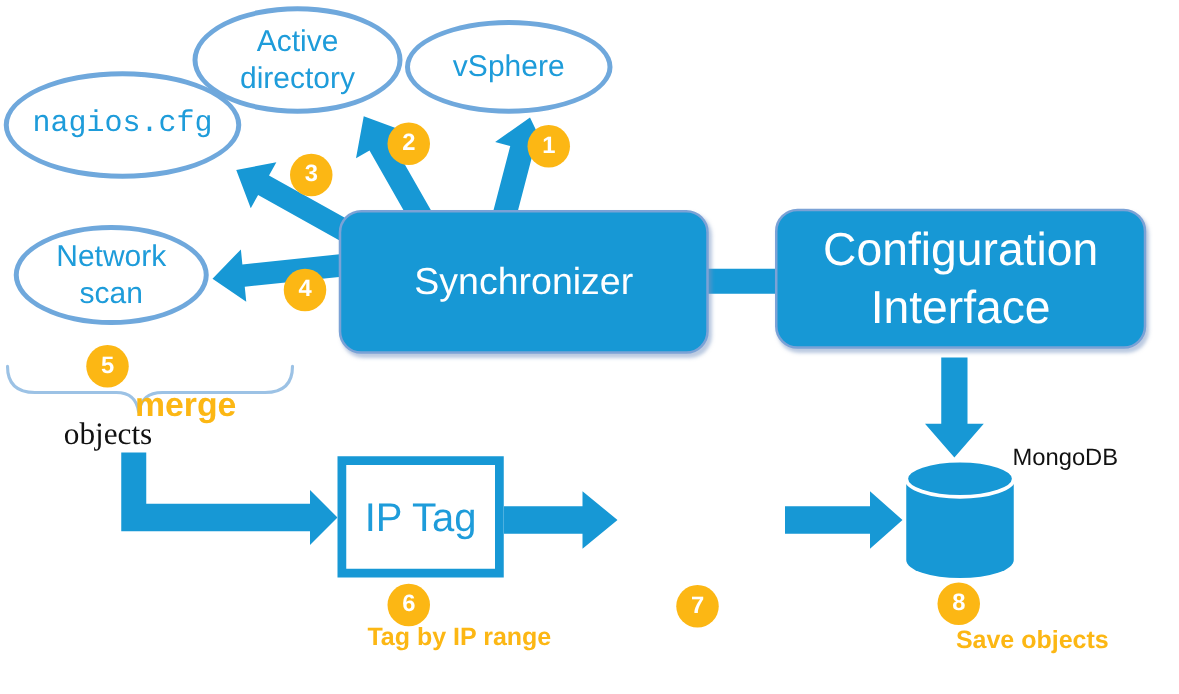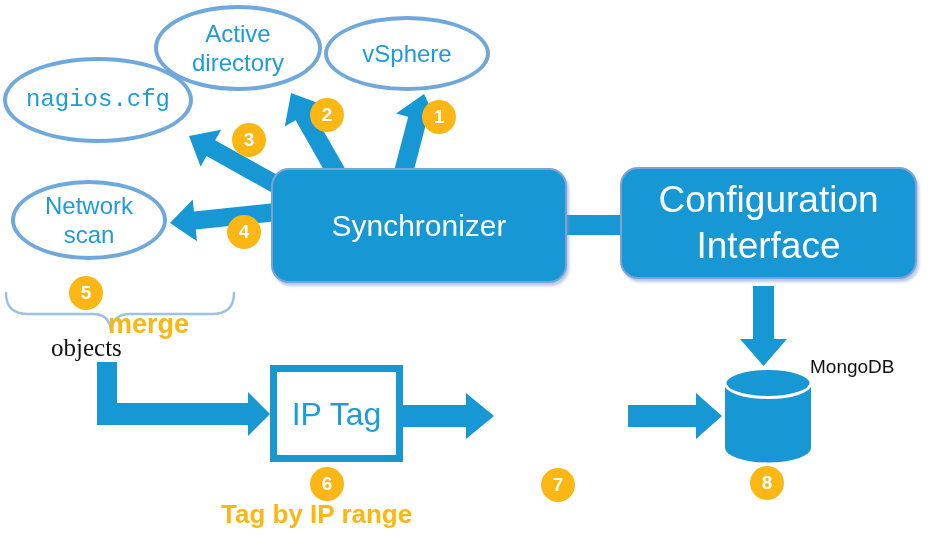--- a/index.html
+++ b/index.html
@@ -36,22 +36,22 @@
     position:absolute;background:#fff;border:7px solid var(--blue);
     display:flex;align-items:center;justify-content:center;text-align:center;
     color:var(--nodeText);font-size:32px;line-height:1.25;z-index:2;box-sizing:border-box;
   }
   .step{
     position:absolute;width:34px;height:34px;border-radius:50%;background:var(--orange);
     color:#fff;font-weight:bold;font-size:19px;display:flex;align-items:center;
     justify-content:center;z-index:3;
   }
   .caption{
-    position:absolute;color:var(--orange);font-weight:bold;font-size:26px;
-    text-align:left;width:220px;z-index:2;white-space:nowrap;
+    position:absolute;color:var(--orange);font-weight:bold;font-size:20px;
+    text-align:right;width:220px;z-index:2;white-space:nowrap;
   }
   .plain{position:absolute;color:var(--dark);z-index:2;white-space:nowrap;}
 </style>
 </head>
 <body>
 
 <div class="stage">
 
   <svg class="layer" width="943" height="555" viewBox="0 0 943 555">
 
@@ -127,14 +127,15 @@
     <span>8</span>
   </div>
 
   <div class="caption" style="left:108px;top:277px;width:auto;text-align:left;font-size:27px;margin-top:32px;">merge</div>
 
   <div class="plain" style="left:51px;top:334px;font-size:25px;font-family:Liberation Serif, serif;">objects</div>
 
   <div class="plain" style="left:810px;top:356px;font-size:19px;">MongoDB</div>
 
   <div class="caption" style="left:221px;top:499px;">Tag by IP range</div>
+  <div class="caption" style="left:667px;top:501px;">Save objects</div>
 
 </div>
 
 </body></html>

